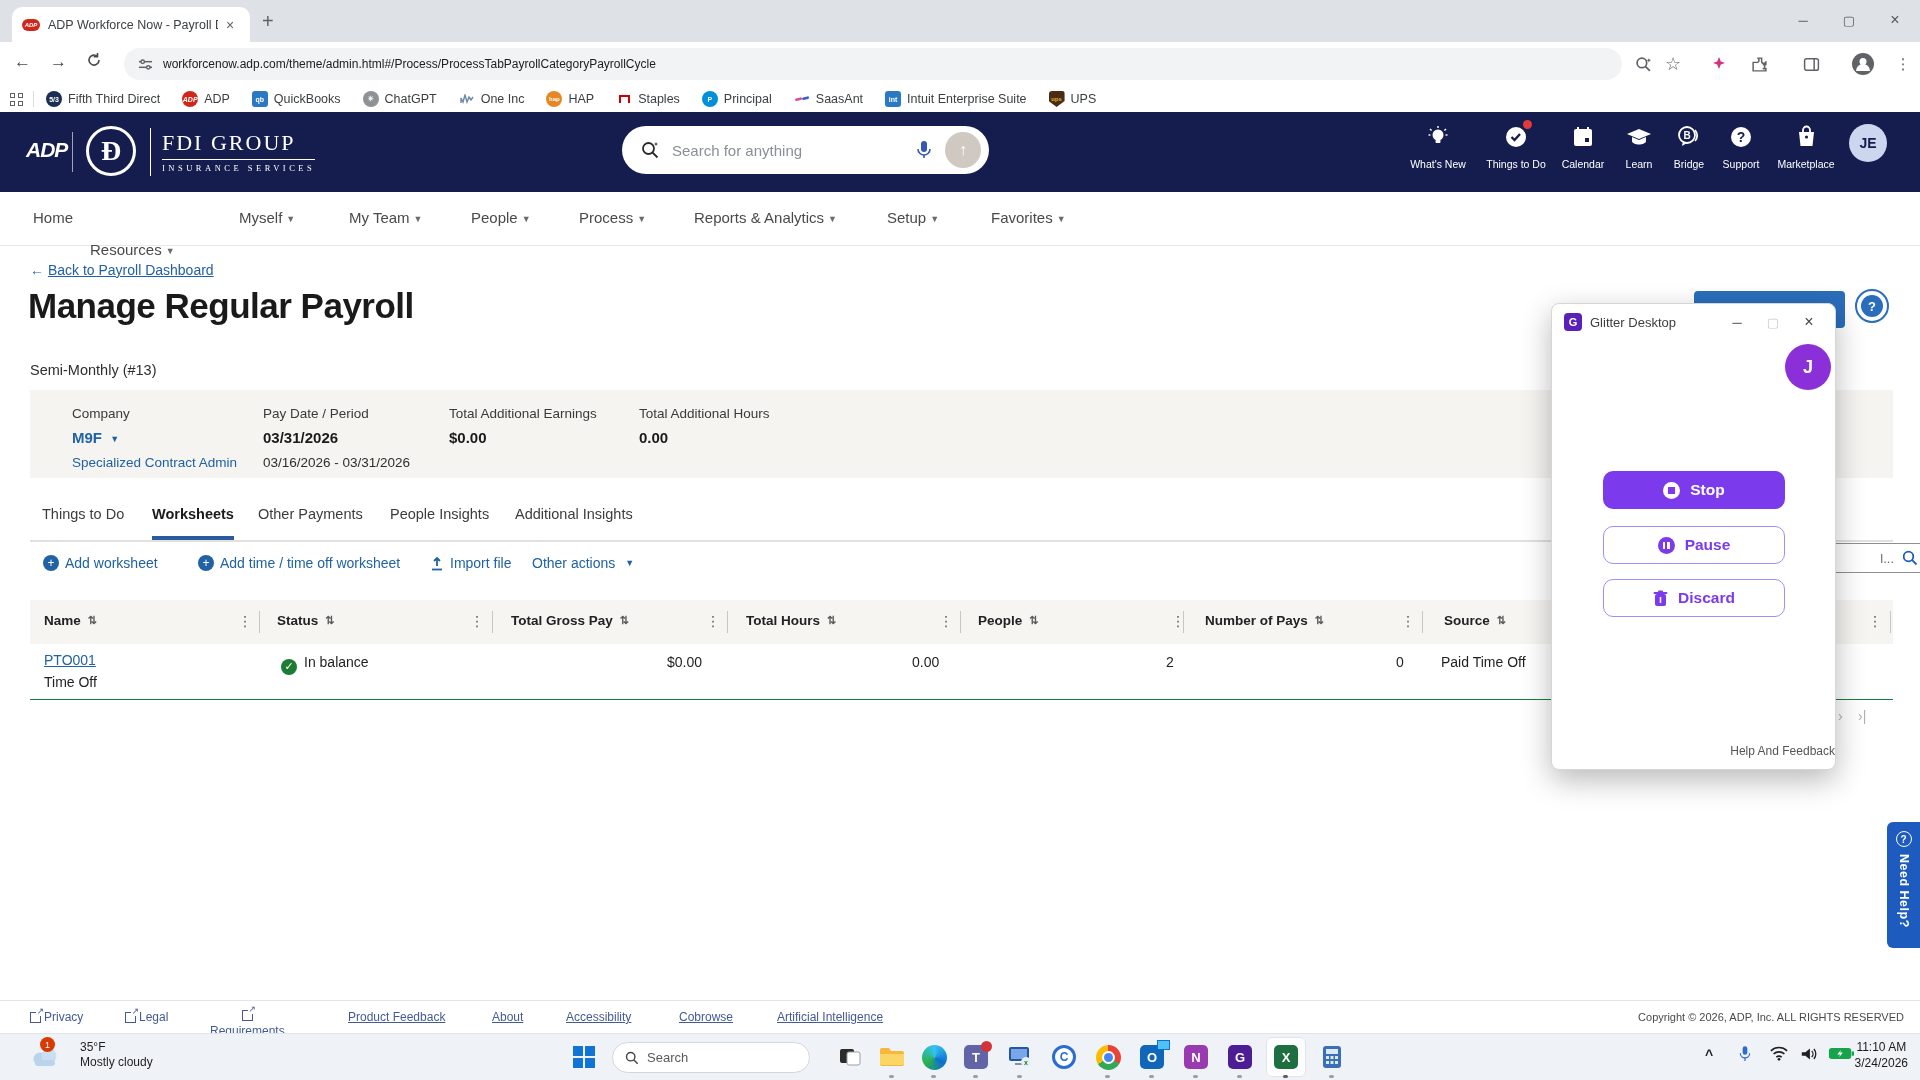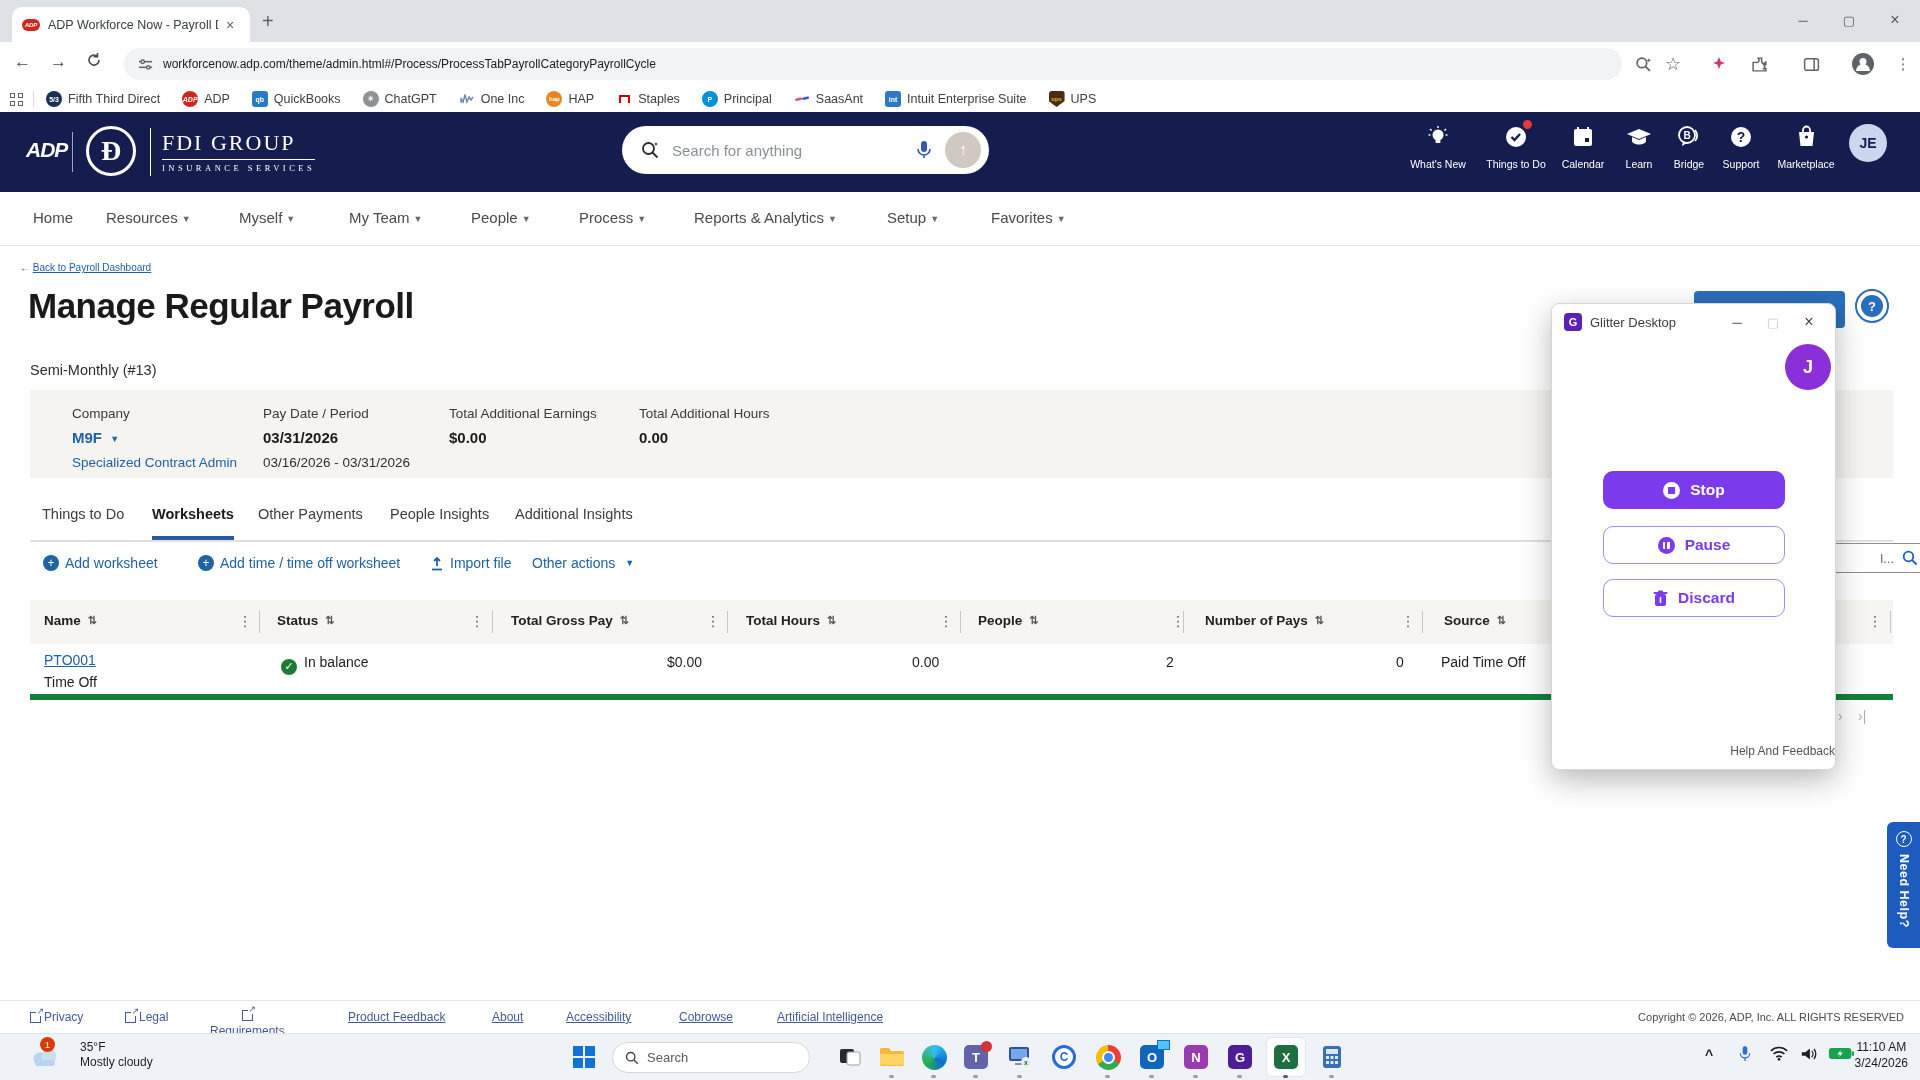--- a/index.html
+++ b/index.html
@@ -56,21 +56,21 @@
   .reddot { position:absolute; width:9px; height:9px; background:#e23a3a; border-radius:50%; top:0; right:22px; }
   .je { position:absolute; left:1849px; top:12px; width:38px; height:38px; border-radius:50%; background:#ccd6ee;
         color:#151d4e; font-weight:bold; font-size:14px; display:flex; align-items:center; justify-content:center; }
 
   
   .sitenav { position:absolute; top:192px; left:0; width:1920px; height:54px; background:#fff; border-bottom:1px solid #e8e8e8; }
   .nav-item { position:absolute; top:17px; font-size:15px; color:#4a4a4a; font-weight:500; white-space:nowrap; }
   .caret { font-size:9px; color:#6b6b6b; margin-left:4px; vertical-align:1px; }
 
   
-  .backlink { position:absolute; left:20px; top:262px; font-size:10px; color:#215fa6; }
+  .backlink { position:absolute; left:30px; top:262px; font-size:14px; color:#215fa6; }
   .backlink a { color:#215fa6; text-decoration:underline; }
   .pagetitle { position:absolute; left:28px; top:286px; font-size:35px; font-weight:800; color:#1a1a1a; letter-spacing:-.5px; }
   .subtitle { position:absolute; left:30px; top:362px; font-size:14.5px; color:#2e2e2e; }
   .infobar { position:absolute; left:30px; top:390px; width:1863px; height:88px; background:#f5f4f1; }
   .info-col { position:absolute; top:16px; }
   .info-label { font-size:13.5px; color:#3a3a3a; }
   .info-value { font-size:15px; font-weight:bold; color:#1a1a1a; margin-top:8px; }
   .info-link { color:#2062a4; font-weight:bold; }
   .info-sub { font-size:13.5px; color:#2062a4; margin-top:9px; }
   .info-sub2 { font-size:13.5px; color:#2e2e2e; margin-top:9px; }
@@ -86,21 +86,21 @@
                display:flex; align-items:center; justify-content:center; }
   .filterbox { position:absolute; left:1755px; top:-9px; width:142px; height:30px; border:1px solid #8f8f8f; border-radius:5px;
                display:flex; align-items:center; justify-content:flex-end; gap:8px; padding:0 8px; background:#fff; }
   .filterbox .frag { color:#6b6b6b; font-size:13px; }
 
   .tablehead { position:absolute; left:30px; top:600px; width:1863px; height:44px; background:#f6f5f2; }
   .hcol { position:absolute; top:13px; font-size:13.5px; font-weight:bold; color:#222; display:flex; gap:7px; align-items:center; white-space:nowrap;}
   .sort { color:#5c5c5c; font-size:11px; }
   .kebab { position:absolute; top:13px; color:#5c5c5c; font-size:14px; }
   .colsep { position:absolute; top:11px; width:1px; height:22px; background:#c9c7c4; }
-  .tablerow { position:absolute; left:30px; top:644px; width:1863px; height:56px; background:#fff; border-bottom:6px solid #15803d; }
+  .tablerow { position:absolute; left:30px; top:644px; width:1863px; height:56px; background:#fff; border-bottom:1px solid #15803d; }
   .cell { position:absolute; font-size:14px; color:#1f1f1f; white-space:nowrap; }
   .rowlink { color:#2062a4; text-decoration:underline; font-weight:500; }
   .gcheck { display:inline-flex; width:16px; height:16px; border-radius:50%; background:#1e7b33; color:#fff; font-size:11px;
             align-items:center; justify-content:center; margin-right:7px; vertical-align:-3px; }
   .pager { position:absolute; top:708px; font-size:14px; color:#b3b1ae; }
 
   
   .footer { position:absolute; left:0; top:1000px; width:1920px; height:33px; background:#fff; border-top:1px solid #e6e6e6; }
   .flink { position:absolute; top:9px; font-size:12px; color:#445a94; white-space:nowrap; display:flex; align-items:center; gap:3px; }
   .flink.u { text-decoration:underline; }
@@ -395,21 +395,21 @@
             <circle cx="10.5" cy="12" r="1.6" fill="#151d4e"></circle>
           </svg>
         </span>
       <span class="lb">Marketplace</span>
     </div>
     <span class="je">JE</span>
   </div>
 
   <div class="sitenav">
     <span class="nav-item" style="left:33px;"><span>Home</span></span>
-    <span class="nav-item" style="left:106px;"><span>Resources</span><span class="caret">▼</span></span>
+    <span class="nav-item" style="left:90px;margin-top:32px;"><span>Resources</span><span class="caret">▼</span></span>
     <span class="nav-item" style="left:239px;"><span>Myself</span><span class="caret">▼</span></span>
     <span class="nav-item" style="left:349px;"><span>My Team</span><span class="caret">▼</span></span>
     <span class="nav-item" style="left:471px;"><span>People</span><span class="caret">▼</span></span>
     <span class="nav-item" style="left:579px;"><span>Process</span><span class="caret">▼</span></span>
     <span class="nav-item" style="left:694px;"><span>Reports &amp; Analytics</span><span class="caret">▼</span></span>
     <span class="nav-item" style="left:887px;"><span>Setup</span><span class="caret">▼</span></span>
     <span class="nav-item" style="left:991px;"><span>Favorites</span><span class="caret">▼</span></span>
   </div>
 
   <div class="backlink">

